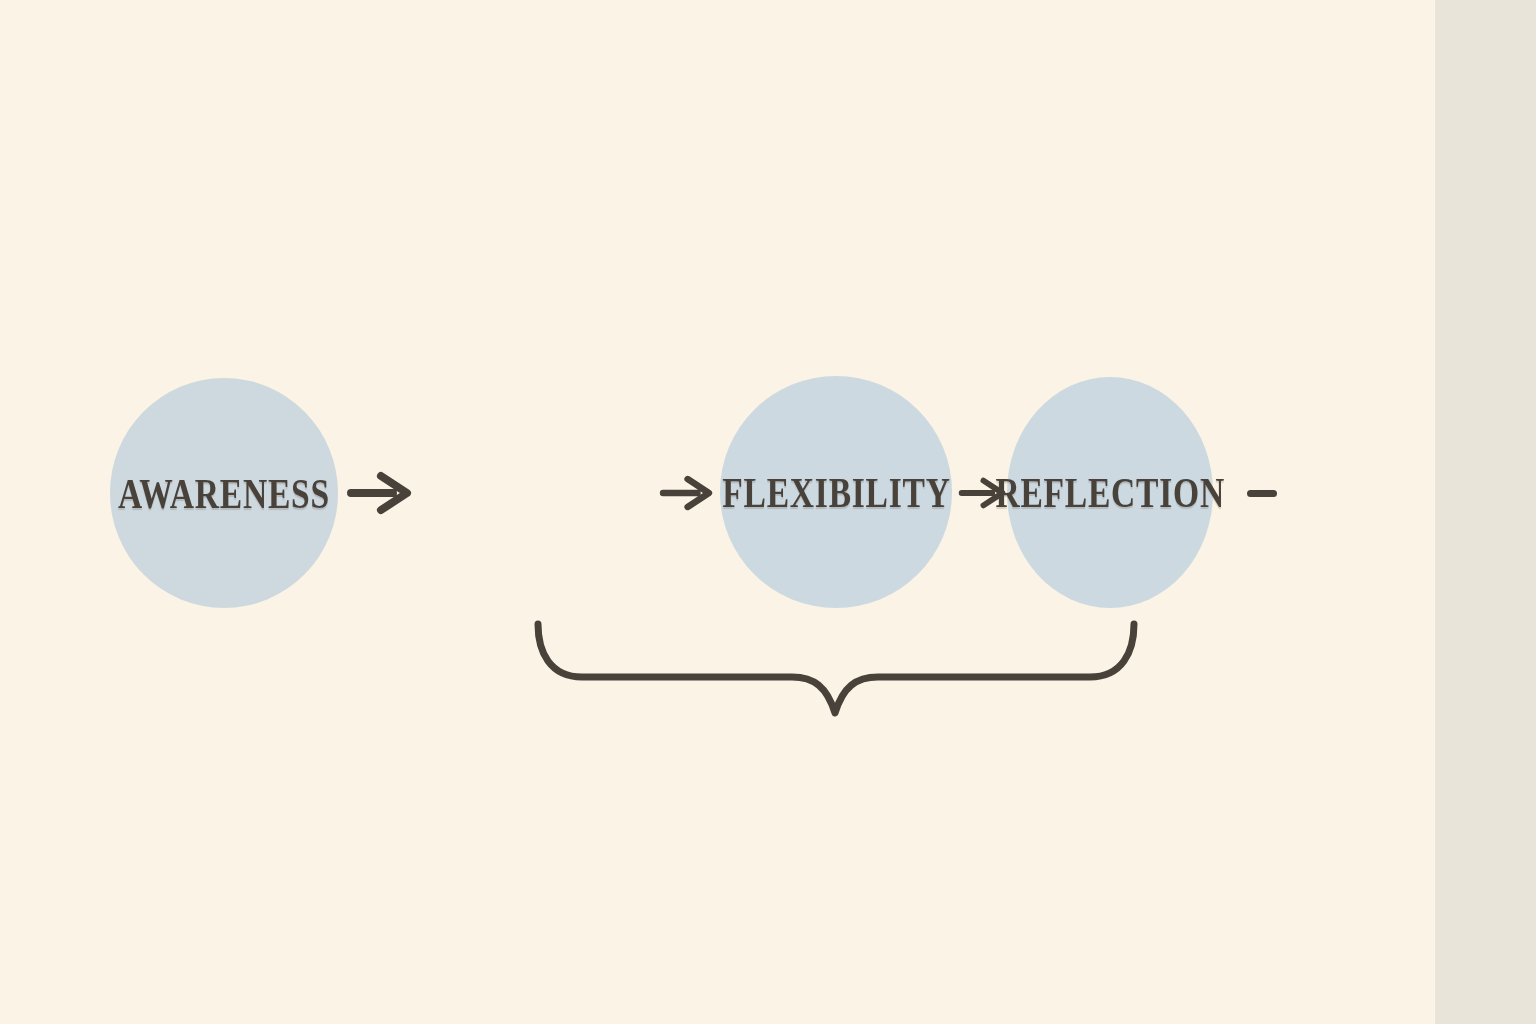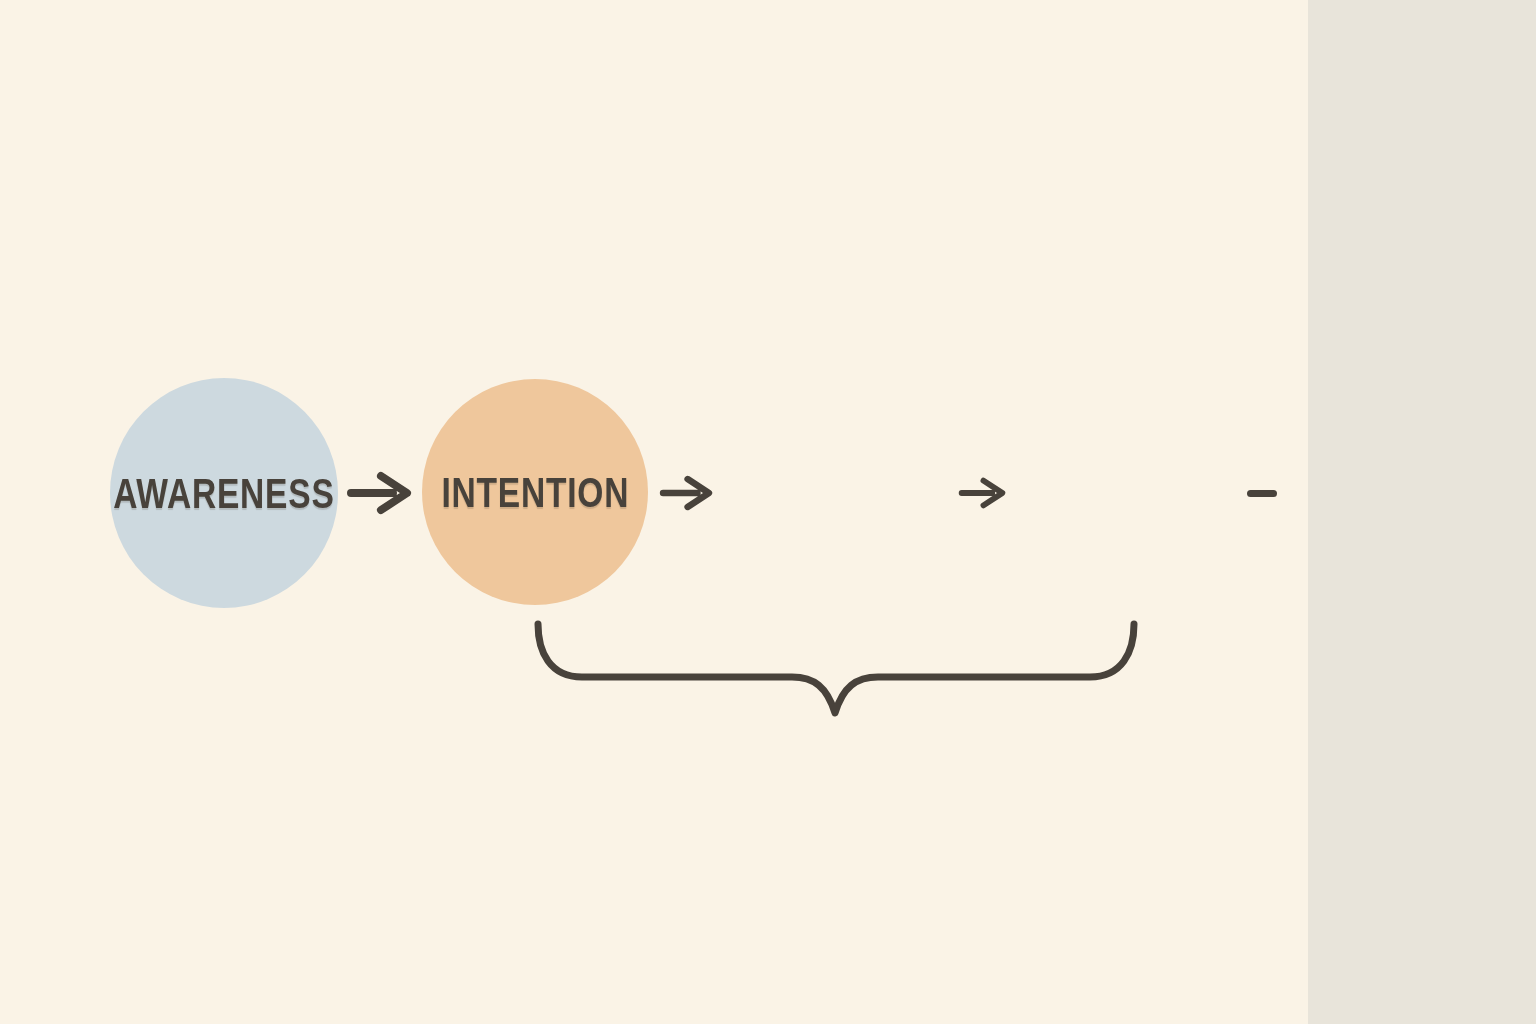--- a/index.html
+++ b/index.html
@@ -2,25 +2,25 @@
 <html style="--bg: #faf3e6; --ink: #48423b; --circle-blue: #cdd9df; --circle-accent: #efc79c;"><head>
 <meta charset="utf-8">
 <style>
   html, body {
     margin: 0;
     padding: 0;
     background: #e8e4da;
   }
   .canvas {
     position: relative;
-    width: 1308px;
+    width: 1435px;
     height: 1024px;
     overflow: hidden;
     background: var(--bg, #faf3e6);
-    font-family: Liberation Sans, sans-serif;
+    font-family: Liberation Serif, serif;
   }
   .circle {
     position: absolute;
     border-radius: 50%;
     display: flex;
     align-items: center;
     justify-content: center;
     overflow: visible;
   }
   .step-label, .outcome-label {
@@ -62,25 +62,28 @@
 </style>
 </head>
 <body>
 
 <div class="canvas">
 
   <div class="circle" style="left: 110px; top: 378px; width: 228px; height: 230px; background-color: rgb(205, 217, 223);">
     <span class="step-label">AWARENESS</span>
   </div>
 
-  <div class="circle" style="left: 422px; top: 379px; width: 226px; height: 226px; background-color: rgb(239, 199, 156);">
-    <span class="step-label">INTENTION</span>
+
+  <div class="circle" style="left: 720px; top: 376px; width: 232px; height: 232px; background-color: rgb(204, 217, 224);">
+    <span class="step-label">FLEXIBILITY</span>
   </div>
 
-
+  <div class="circle" style="left: 1007px; top: 377px; width: 206px; height: 231px; background-color: rgb(205, 217, 224);">
+    <span class="step-label">REFLECTION</span>
+  </div>
 
   <svg class="arrow-svg" style="left:346px; top:471px;" width="66" height="44" viewBox="0 0 66 44" aria-hidden="true">
     <path class="stroke-ink" stroke-width="8" d="M5,22 H47 M35,5 L61,22 L35,39"></path>
   </svg>
 
   <svg class="arrow-svg" style="left:659px; top:474px;" width="54" height="38" viewBox="0 0 66 44" aria-hidden="true">
     <path class="stroke-ink" stroke-width="8" d="M5,22 H47 M35,5 L61,22 L35,39"></path>
   </svg>
 
   <svg class="arrow-svg" style="left:958px; top:475px;" width="48" height="36" viewBox="0 0 66 44" aria-hidden="true">

